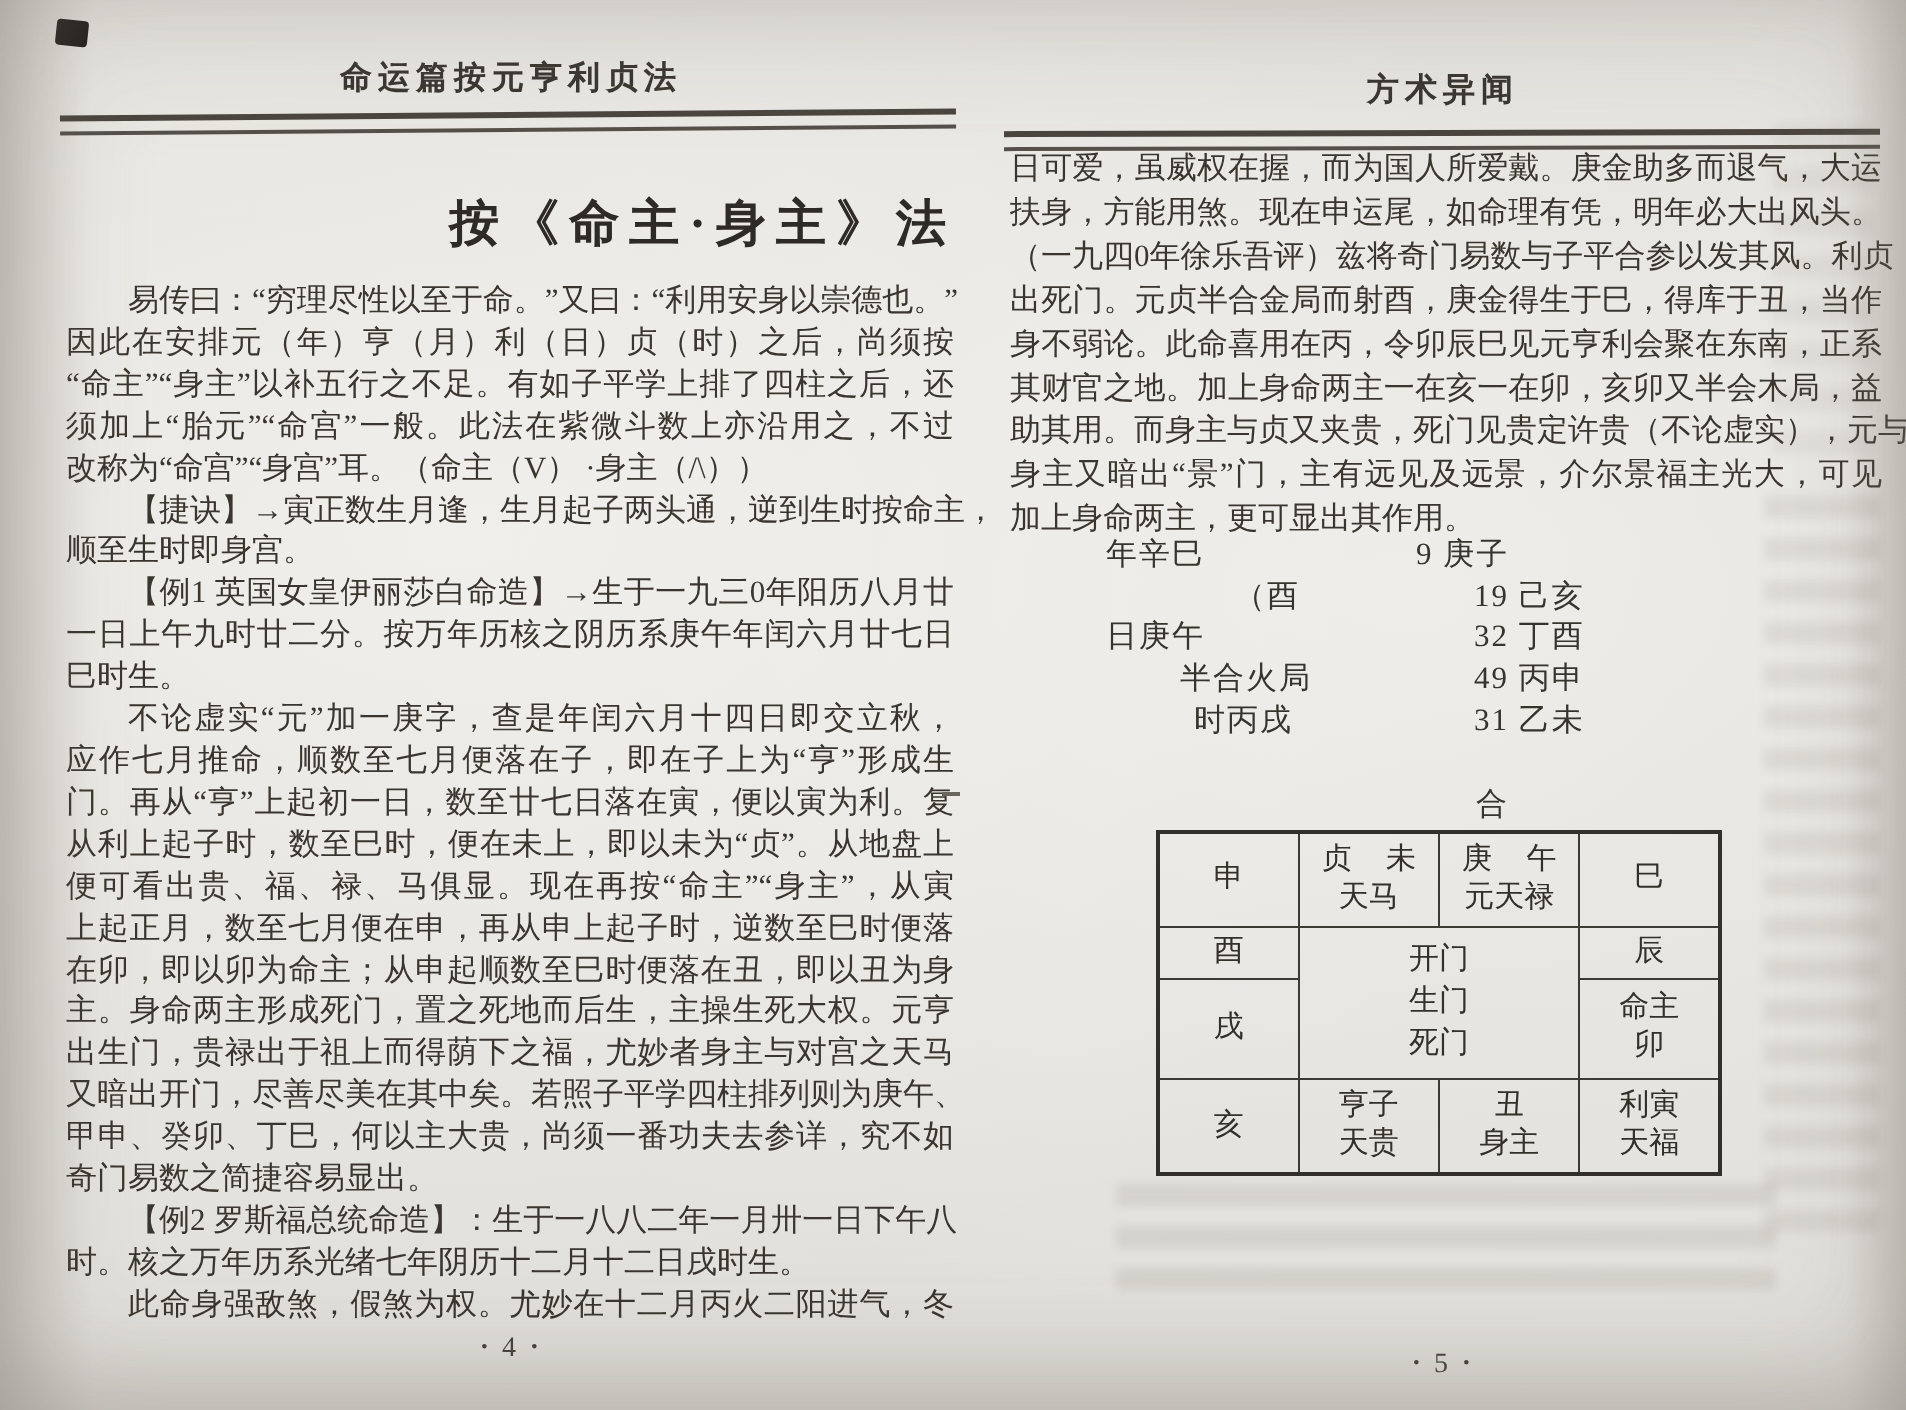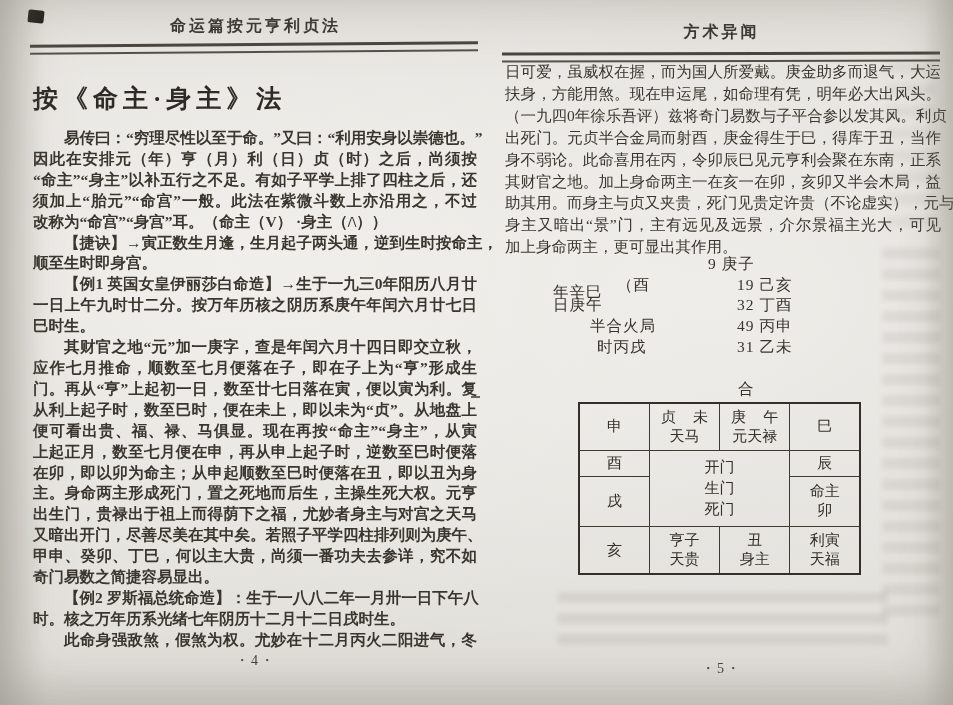--- a/index.html
+++ b/index.html
@@ -12,48 +12,48 @@
     font-family:"Liberation Serif","DejaVu Serif",serif;
     color:#37332d;
   }
   .vignette{position:absolute;inset:0;pointer-events:none;
     box-shadow:inset 0 0 70px rgba(110,104,94,.30), inset 0 -18px 40px rgba(110,104,94,.18);}
   .edgeL{position:absolute;left:0;top:0;bottom:0;width:46px;pointer-events:none;
     background:linear-gradient(90deg, rgba(125,119,108,.22), rgba(125,119,108,0));}
   .edgeR{position:absolute;right:0;top:0;bottom:0;width:30px;pointer-events:none;
     background:linear-gradient(270deg, rgba(125,119,108,.18), rgba(125,119,108,0));}
 
-  .page{position:absolute;top:0;height:624px;}
+  .page{position:absolute;top:13px;height:624px;}
   .page.left{left:0;width:486px;}
   .page.right{left:486px;width:467px;}
 
   .running-header{position:absolute;text-align:center;font-weight:bold;
     font-size:16px;letter-spacing:3px;color:#3a3631;white-space:nowrap;}
   .page.left .running-header{left:33px;width:445px;top:16px;}
   .page.right .running-header{left:17px;width:437px;top:22px;}
 
   .rule{position:absolute;height:5px;
     border-top:3px solid #4a453e;border-bottom:2px solid #55504a;}
   .page.left .rule{left:30px;width:448px;top:43px;transform:rotate(-.45deg);}
   .page.right .rule{left:16px;width:438px;top:52px;transform:rotate(-.15deg);}
 
-  .page-title{position:absolute;left:33px;width:445px;top:82px;text-align:left;
+  .page-title{position:absolute;left:33px;width:445px;top:82px;text-align:right;
     font-size:25px;font-weight:bold;letter-spacing:5px;color:#2e2a25;}
 
   .textblock{position:absolute;font-size:15.5px;color:#3a362f;}
-  .page.left .textblock{left:33px;top:128px;width:444px;line-height:20.9px;font-weight:bold;}
+  .page.left .textblock{left:33px;top:128px;width:444px;line-height:20.9px;}
   .page.right .textblock{left:19px;top:61px;width:436px;line-height:21.9px;}
   .ln{text-align:justify;text-align-last:justify;white-space:nowrap;}
   .ln.sh{text-align-last:left;}
   .ln.ind{text-indent:31px;}
 
   .pillars{position:absolute;left:0;top:254px;width:460px;font-size:15.5px;}
   .prow{position:relative;height:20.7px;white-space:nowrap;}
   .pl{position:absolute;letter-spacing:1px;}
-  .prow:nth-child(1) .pl{left:67px;margin-top:28px;}
+  .prow:nth-child(1) .pl{left:67px;}
   .prow:nth-child(2) .pl{left:131px;}
   .prow:nth-child(3) .pl{left:67px;}
   .prow:nth-child(4) .pl{left:67px;margin-left:37px;}
   .prow:nth-child(5) .pl{left:111px;}
   .prow:nth-child(6) .pl{left:67px;}
   .pr{position:absolute;left:251px;letter-spacing:1px;}
   .prow:nth-child(1) .pr{left:222px;}
   .joiner{position:absolute;left:252px;top:379px;font-size:15.5px;}
 
   table.grid{position:absolute;left:92px;top:402px;width:283px;height:173px;
@@ -94,21 +94,21 @@
       <div class="ln ind">易传曰：“穷理尽性以至于命。”又曰：“利用安身以崇德也。”</div>
       <div class="ln">因此在安排元（年）亨（月）利（日）贞（时）之后，尚须按</div>
       <div class="ln">“命主”“身主”以补五行之不足。有如子平学上排了四柱之后，还</div>
       <div class="ln">须加上“胎元”“命宫”一般。此法在紫微斗数上亦沿用之，不过</div>
       <div class="ln sh">改称为“命宫”“身宫”耳。（命主（V） ·身主（/\））</div>
       <div class="ln ind">【捷诀】→寅正数生月逢，生月起子两头通，逆到生时按命主，</div>
       <div class="ln sh">顺至生时即身宫。</div>
       <div class="ln ind">【例1 英国女皇伊丽莎白命造】→生于一九三0年阳历八月廿</div>
       <div class="ln">一日上午九时廿二分。按万年历核之阴历系庚午年闰六月廿七日</div>
       <div class="ln sh">巳时生。</div>
-      <div class="ln ind">其财官之地“元”加一庚字，查是年闰六月十四日即交立秋，</div>
+      <div class="ln ind">不论虚实“元”加一庚字，查是年闰六月十四日即交立秋，</div>
       <div class="ln">应作七月推命，顺数至七月便落在子，即在子上为“亨”形成生</div>
       <div class="ln">门。再从“亨”上起初一日，数至廿七日落在寅，便以寅为利。复</div>
       <div class="ln">从利上起子时，数至巳时，便在未上，即以未为“贞”。从地盘上</div>
       <div class="ln">便可看出贵、福、禄、马俱显。现在再按“命主”“身主”，从寅</div>
       <div class="ln">上起正月，数至七月便在申，再从申上起子时，逆数至巳时便落</div>
       <div class="ln">在卯，即以卯为命主；从申起顺数至巳时便落在丑，即以丑为身</div>
       <div class="ln">主。身命两主形成死门，置之死地而后生，主操生死大权。元亨</div>
       <div class="ln">出生门，贵禄出于祖上而得荫下之福，尤妙者身主与对宫之天马</div>
       <div class="ln">又暗出开门，尽善尽美在其中矣。若照子平学四柱排列则为庚午、</div>
       <div class="ln">甲申、癸卯、丁巳，何以主大贵，尚须一番功夫去参详，究不如</div>

